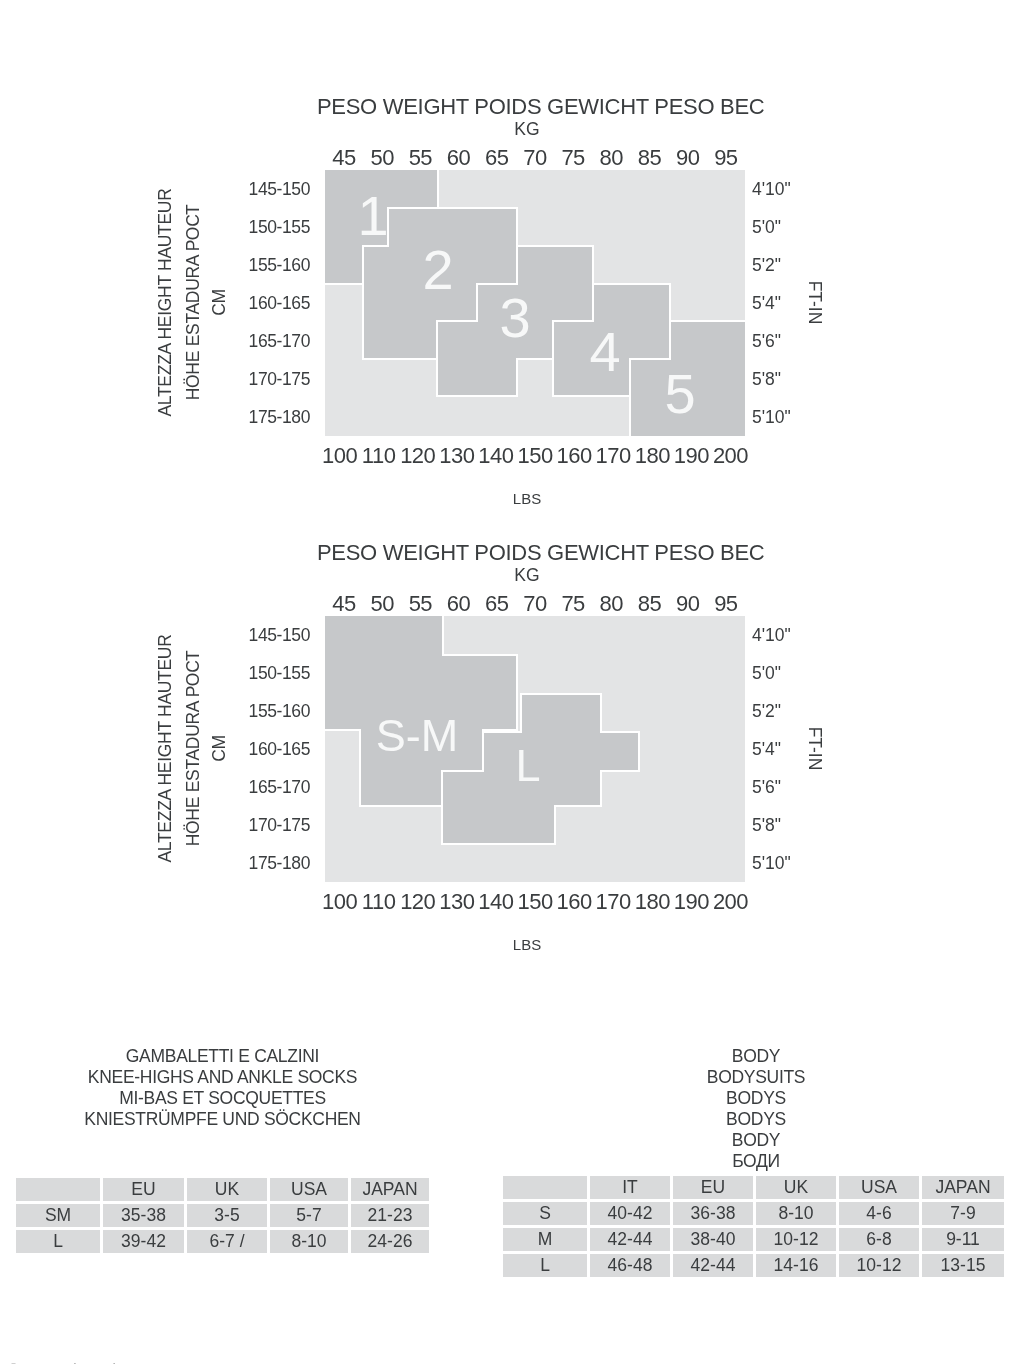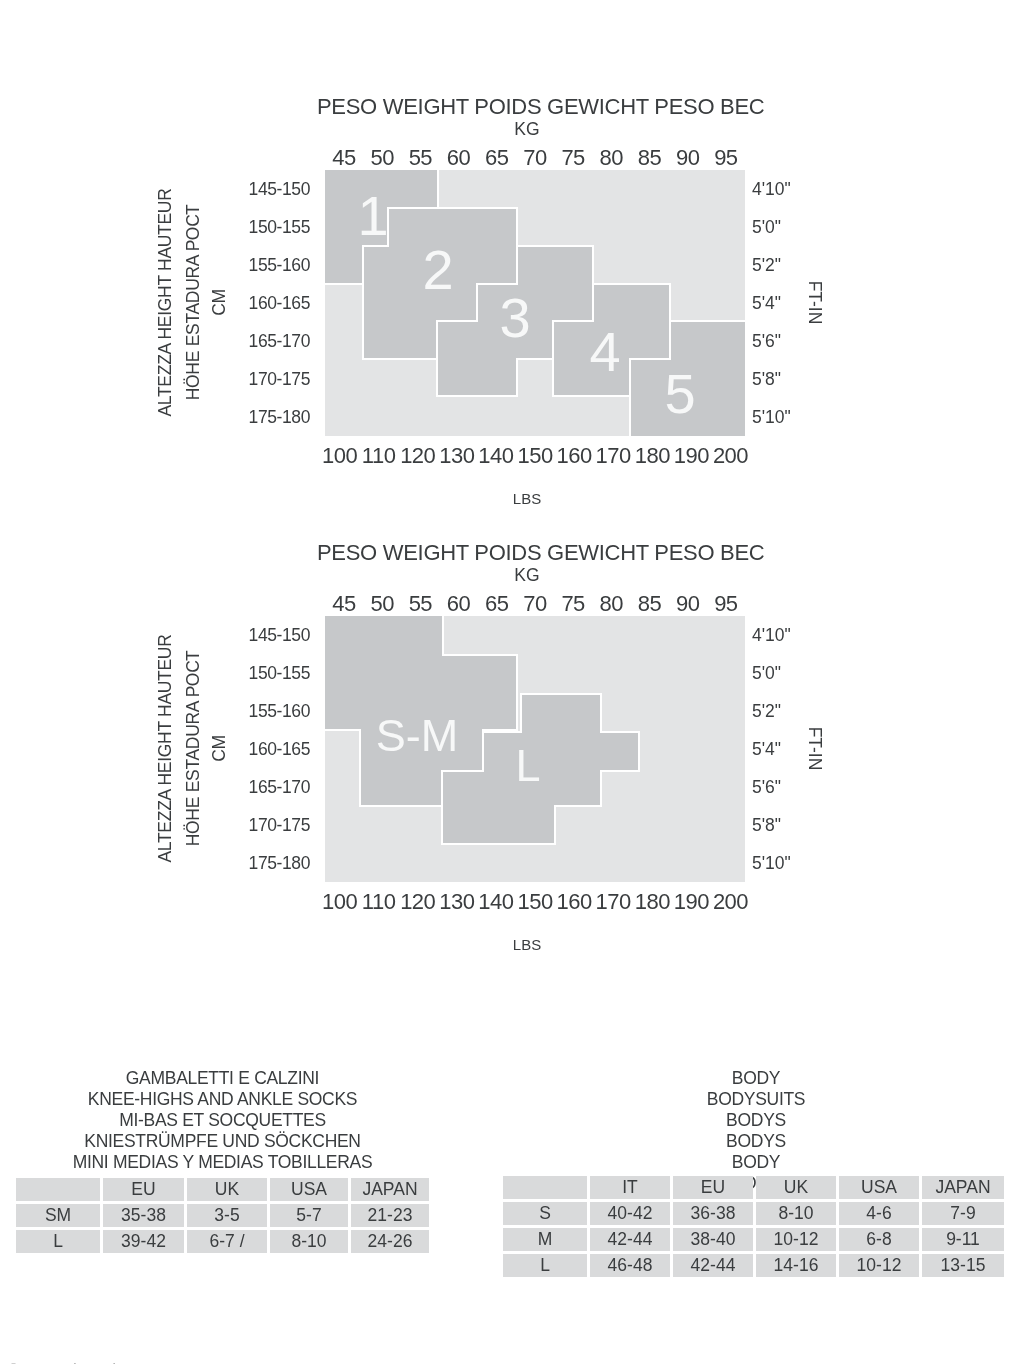--- a/index.html
+++ b/index.html
@@ -28,21 +28,21 @@
   .cm-rows{position:absolute;left:205px;top:76px;width:105px;text-align:right;font-size:17.5px;letter-spacing:-0.4px;}
   .cm-rows div{height:38px;line-height:38px;}
   .ftin-rows{position:absolute;left:752px;top:76px;width:90px;text-align:left;font-size:17.5px;}
   .ftin-rows div{height:38px;line-height:38px;}
   .vlab{position:absolute;top:198px;width:320px;text-align:center;transform:rotate(-90deg);
     font-size:17.5px;letter-spacing:-0.3px;white-space:nowrap;}
   .vl1{left:5px;}.vl2{left:33px;}.vl3{left:59px;}
   .ftin-rot{position:absolute;left:754px;top:198px;width:120px;text-align:center;
     transform:rotate(90deg);font-size:17.5px;}
   .lbs-lab{position:absolute;left:317px;top:396px;width:420px;text-align:center;font-size:15px;}
-  .sect-head{position:absolute;text-align:center;font-size:17.5px;line-height:21px;letter-spacing:-0.3px;margin-top:22px;}
+  .sect-head{position:absolute;text-align:center;font-size:17.5px;line-height:21px;letter-spacing:-0.3px;}
   #sock-head{left:0;top:1046px;width:445px;}
   #body-head{left:500px;top:1046px;width:512px;}
   table.sz{position:absolute;border-collapse:separate;border-spacing:3px;font-size:17.5px;table-layout:fixed;}
   table.sz td{background:var(--table-cell-bg,#d9dadb);height:23px;text-align:center;padding:0;overflow:hidden;white-space:nowrap;}
   #sock-table{left:13px;top:1175px;}
   #body-table{left:500px;top:1173px;}
   .copyright{position:absolute;left:8px;top:1340px;font-size:15px;color:var(--copyright-text,#a9a9a9);margin-top:20px;}
 </style>
 </head>
 <body style="--panel-bg: #e3e4e5; --region-fill: #c6c8ca; --region-stroke: #ffffff; --table-cell-bg: #d9dadb; --text: #3a3d3f; --numeral: #f7f8f8; --copyright-text: #a9a9a9;">
@@ -187,21 +187,20 @@
     <span>200</span>
   </div>
   <div class="lbs-lab">LBS</div>
 </div>
 
 <div class="sect-head" id="sock-head">
   <div>GAMBALETTI E CALZINI</div>
   <div>KNEE-HIGHS AND ANKLE SOCKS</div>
   <div>MI-BAS ET SOCQUETTES</div>
   <div>KNIESTRÜMPFE UND SÖCKCHEN</div>
-  <div>MINI MEDIAS Y MEDIAS TOBILLERAS</div>
 </div>
 
 <table class="sz" id="sock-table">
   <colgroup>
     <col style="width:84px">
       <col style="width:81px">
       <col style="width:80px">
       <col style="width:78px">
       <col style="width:78px">
   </colgroup>

